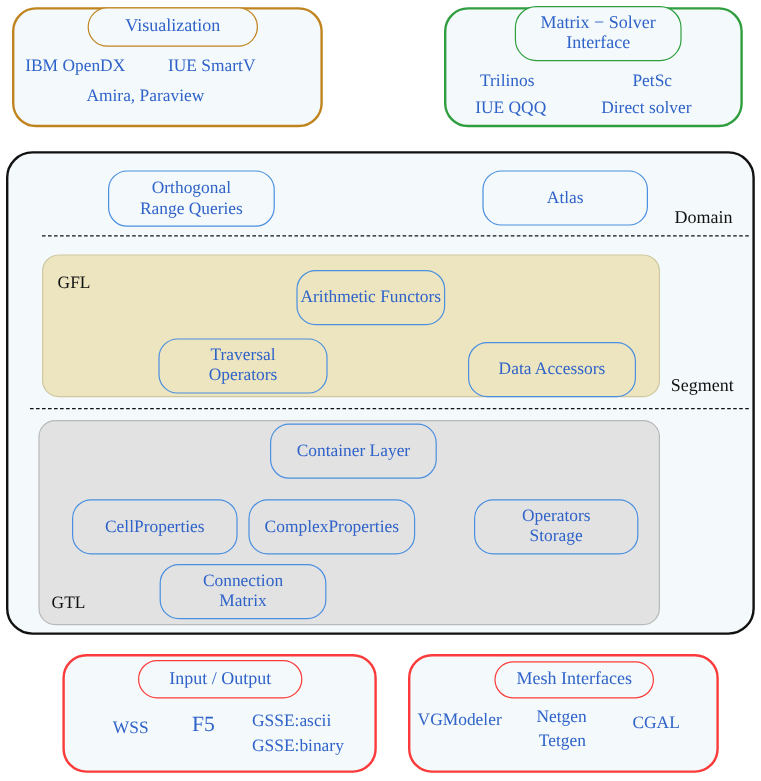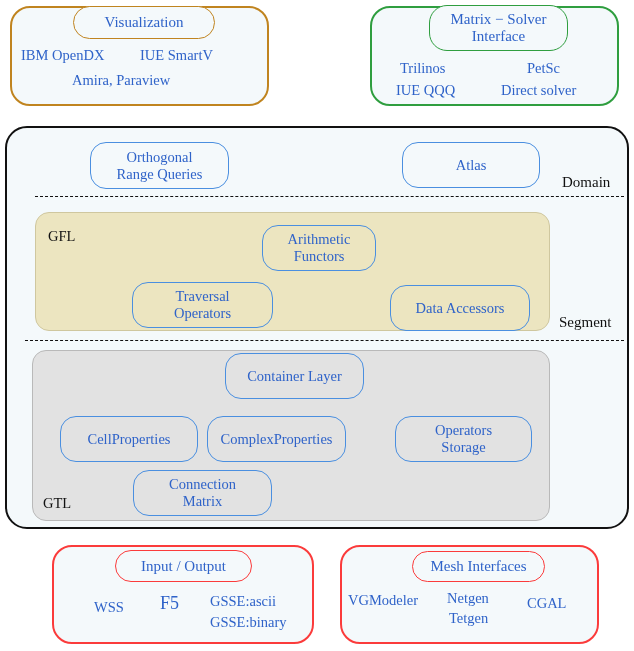--- a/index.html
+++ b/index.html
@@ -173,21 +173,21 @@
     <span>Domain</span>
   </div>
   <div class="dashed" style="left:35px; top:196px; width:589px;"></div>
 
   <div class="gfl" style="left:35px; top:212px; width:515px; height:119px;"></div>
 
   <div class="layer-label" style="left:48px; top:228px;">
     <span>GFL</span>
   </div>
 
-  <div class="bluebox" style="left:262px; top:225px; width:114px; height:46px;">
+  <div class="bluebox" style="left:247px; top:225px; width:124px; height:46px;">
     <span>Arithmetic Functors</span>
   </div>
 
   <div class="bluebox" style="left:390px; top:285px; width:140px; height:46px;">
     <span>Data Accessors</span>
   </div>
 
   <div class="bluebox" style="left:132px; top:282px; width:141px; height:46px; flex-direction:column;">
     <span>Traversal</span>
     <span>Operators</span>

